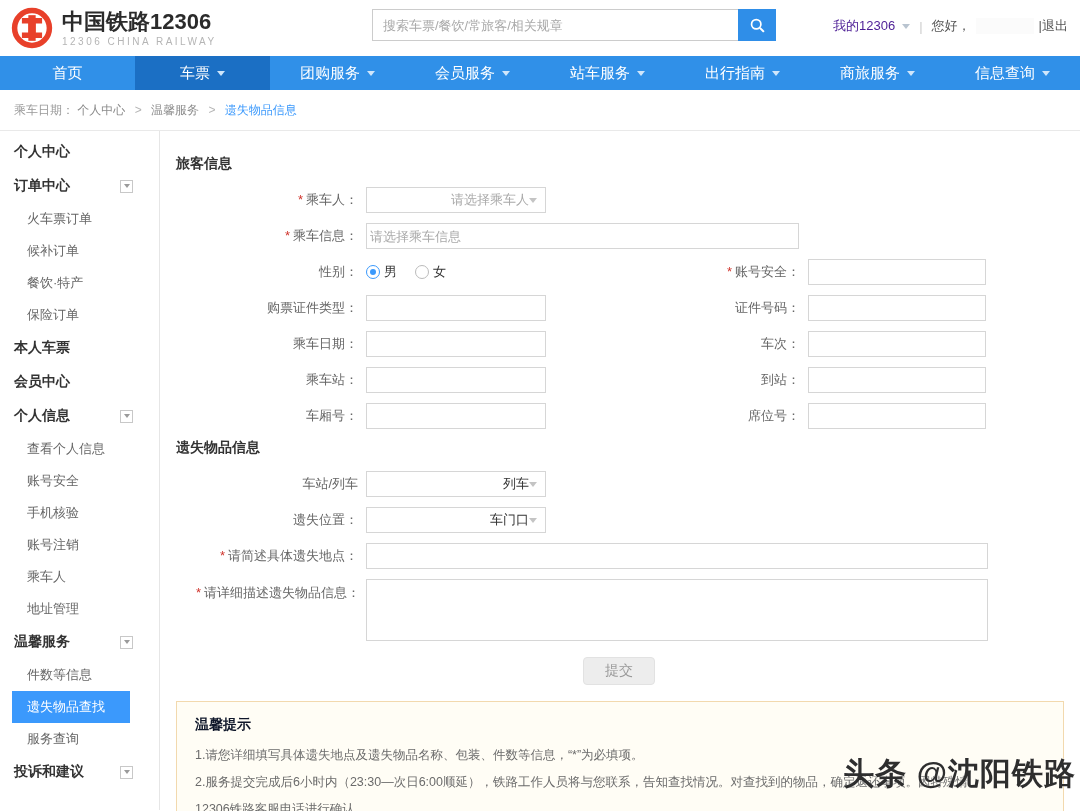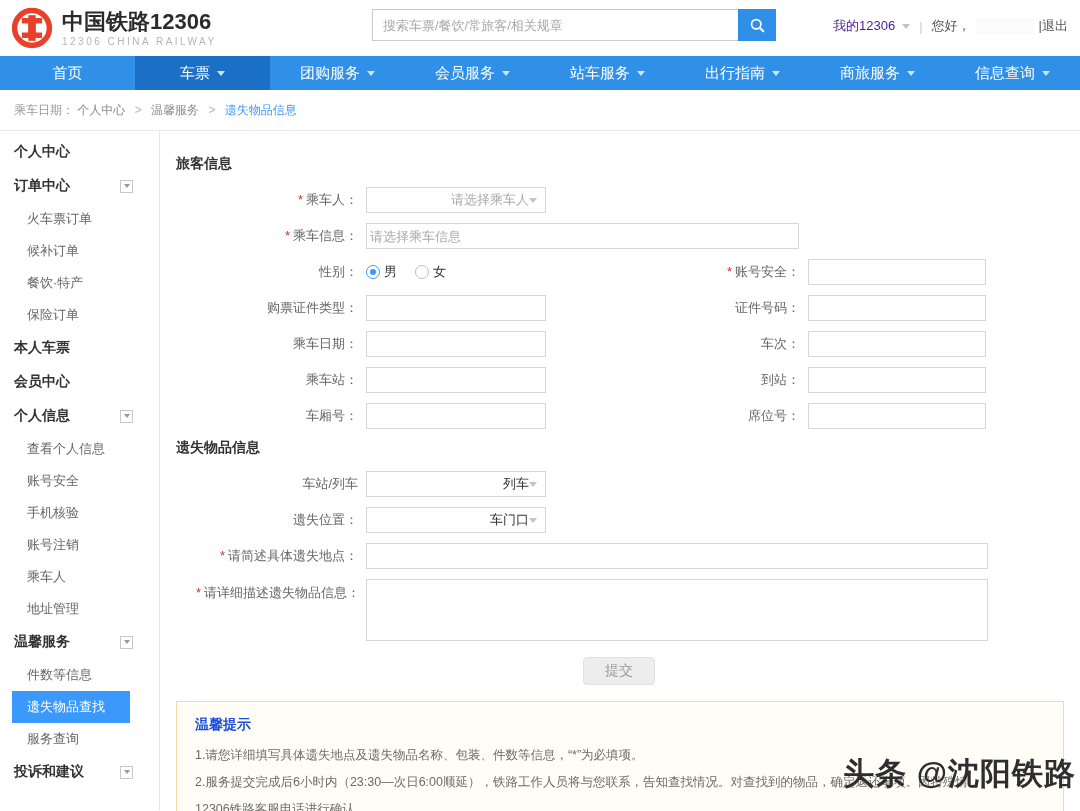--- a/index.html
+++ b/index.html
@@ -62,21 +62,21 @@
   .radio-opt { display:flex; align-items:center; gap:4px; cursor:pointer; }
   .radio { width:14px; height:14px; border-radius:50%; border:1px solid #bbb; background:#fff; position:relative; }
   .radio.checked { border-color:#3b99fc; }
   .radio.checked::after { content:""; position:absolute; left:3px; top:3px; width:6px; height:6px; border-radius:50%; background:#3b99fc; }
   textarea.tarea { width:622px; height:62px; border:1px solid #d6d6d6; resize:none; outline:none; font-size:13px; padding:4px 8px; font-family:inherit; }
   .frow.top-align { align-items:flex-start; }
   .frow.top-align .lbl { padding-top:5px; }
   .submit-btn { display:block; margin:16px 0 0 407px; width:72px; height:28px; background:#ededed; border:1px solid #e2e2e2; border-radius:4px; color:#999; font-size:14px; cursor:pointer; }
   
   .notice { margin-top:16px; border:1px solid #f2d9ae; background:#fffdf5; padding:14px 18px; height:180px; }
-  .notice-title { font-size:14px; font-weight:bold; color:#1d4ed8; margin-bottom:8px; }
+  .notice-title { font-size:14px; font-weight:bold; color:#0f172a; margin-bottom:8px; }
   .notice-line { font-size:12.5px; color:#6b6b6b; line-height:27px; white-space:nowrap; overflow:hidden; }
   
   .watermark { position:absolute; right:4px; bottom:16px; font-size:31px; font-weight:bold; color:#2e2e2e; letter-spacing:1px; text-shadow:0 0 2px rgba(255,255,255,.8); }
 </style>
 </head>
 <body>
 
 <div class="topbar">
   <div class="logo">
     <svg class="logo-emblem" viewBox="0 0 48 48">

